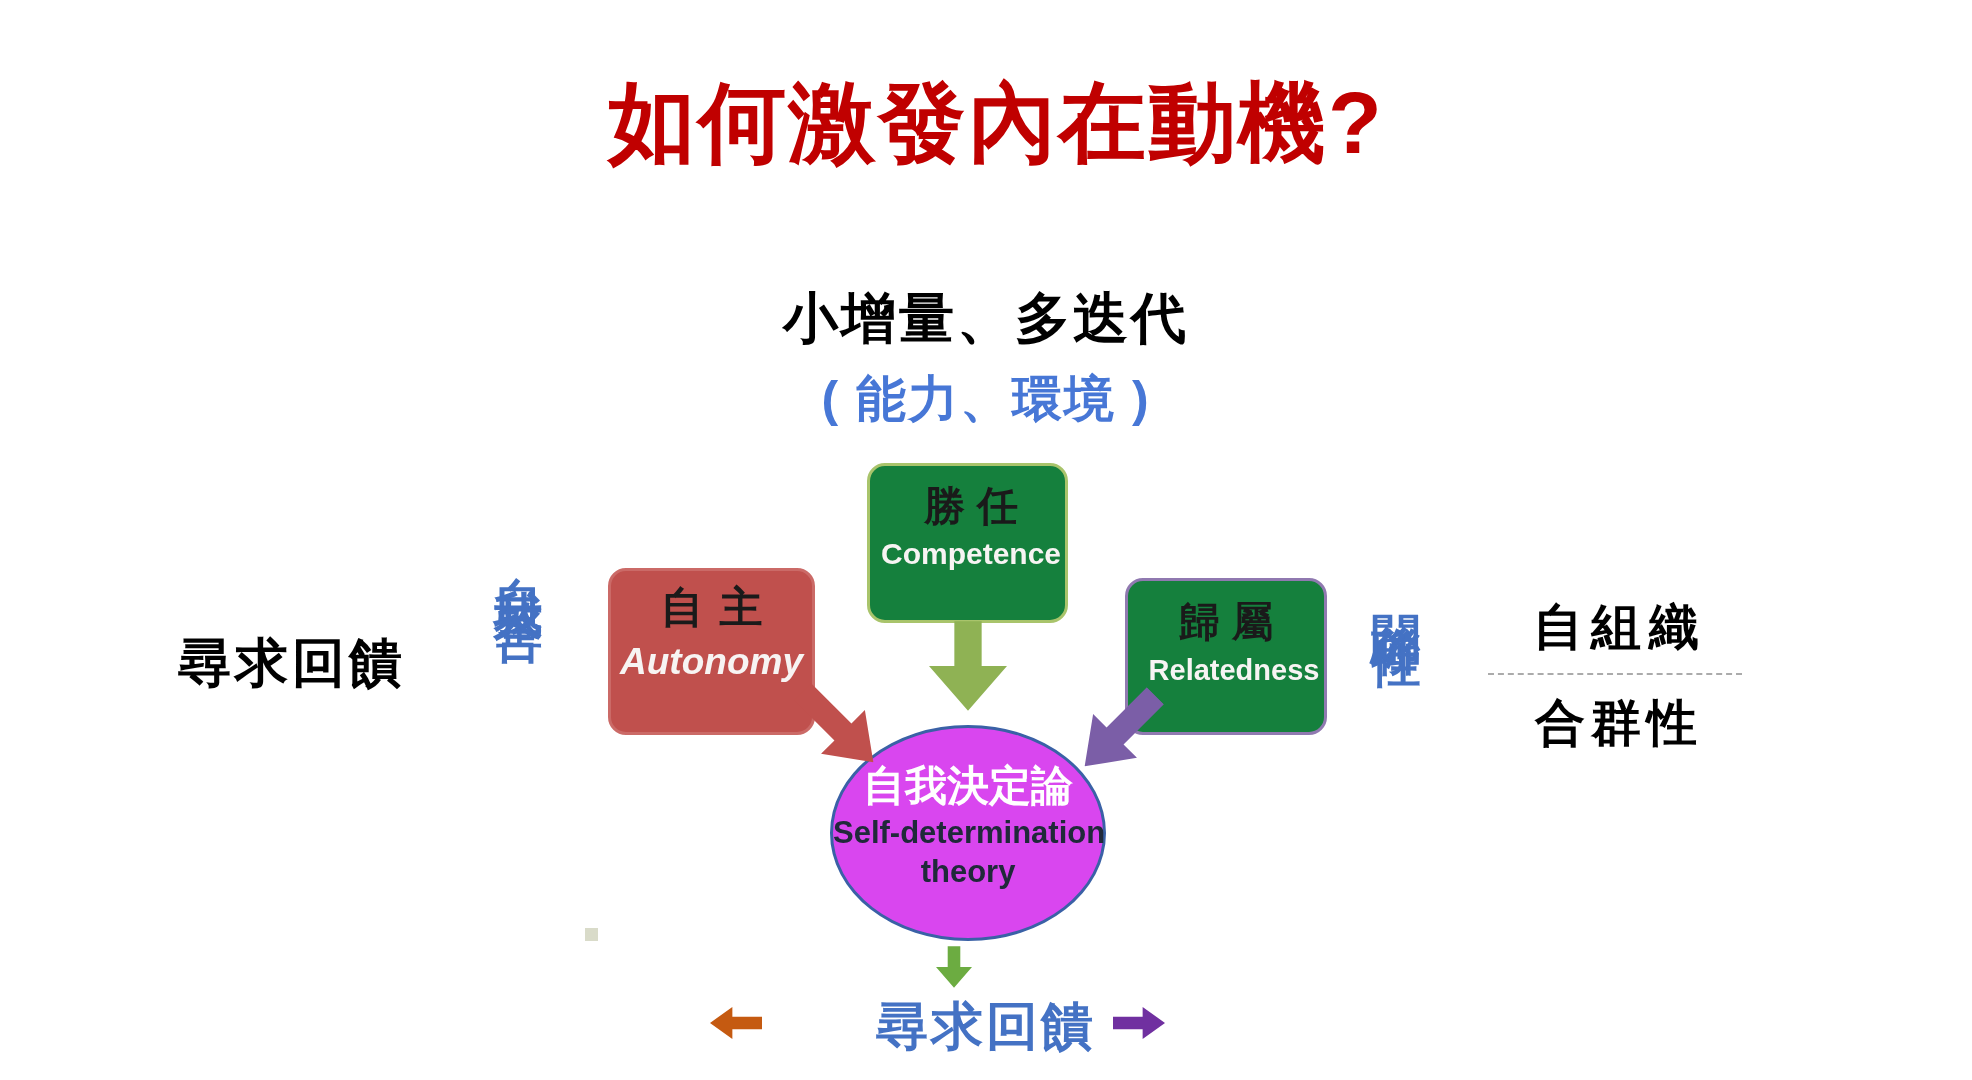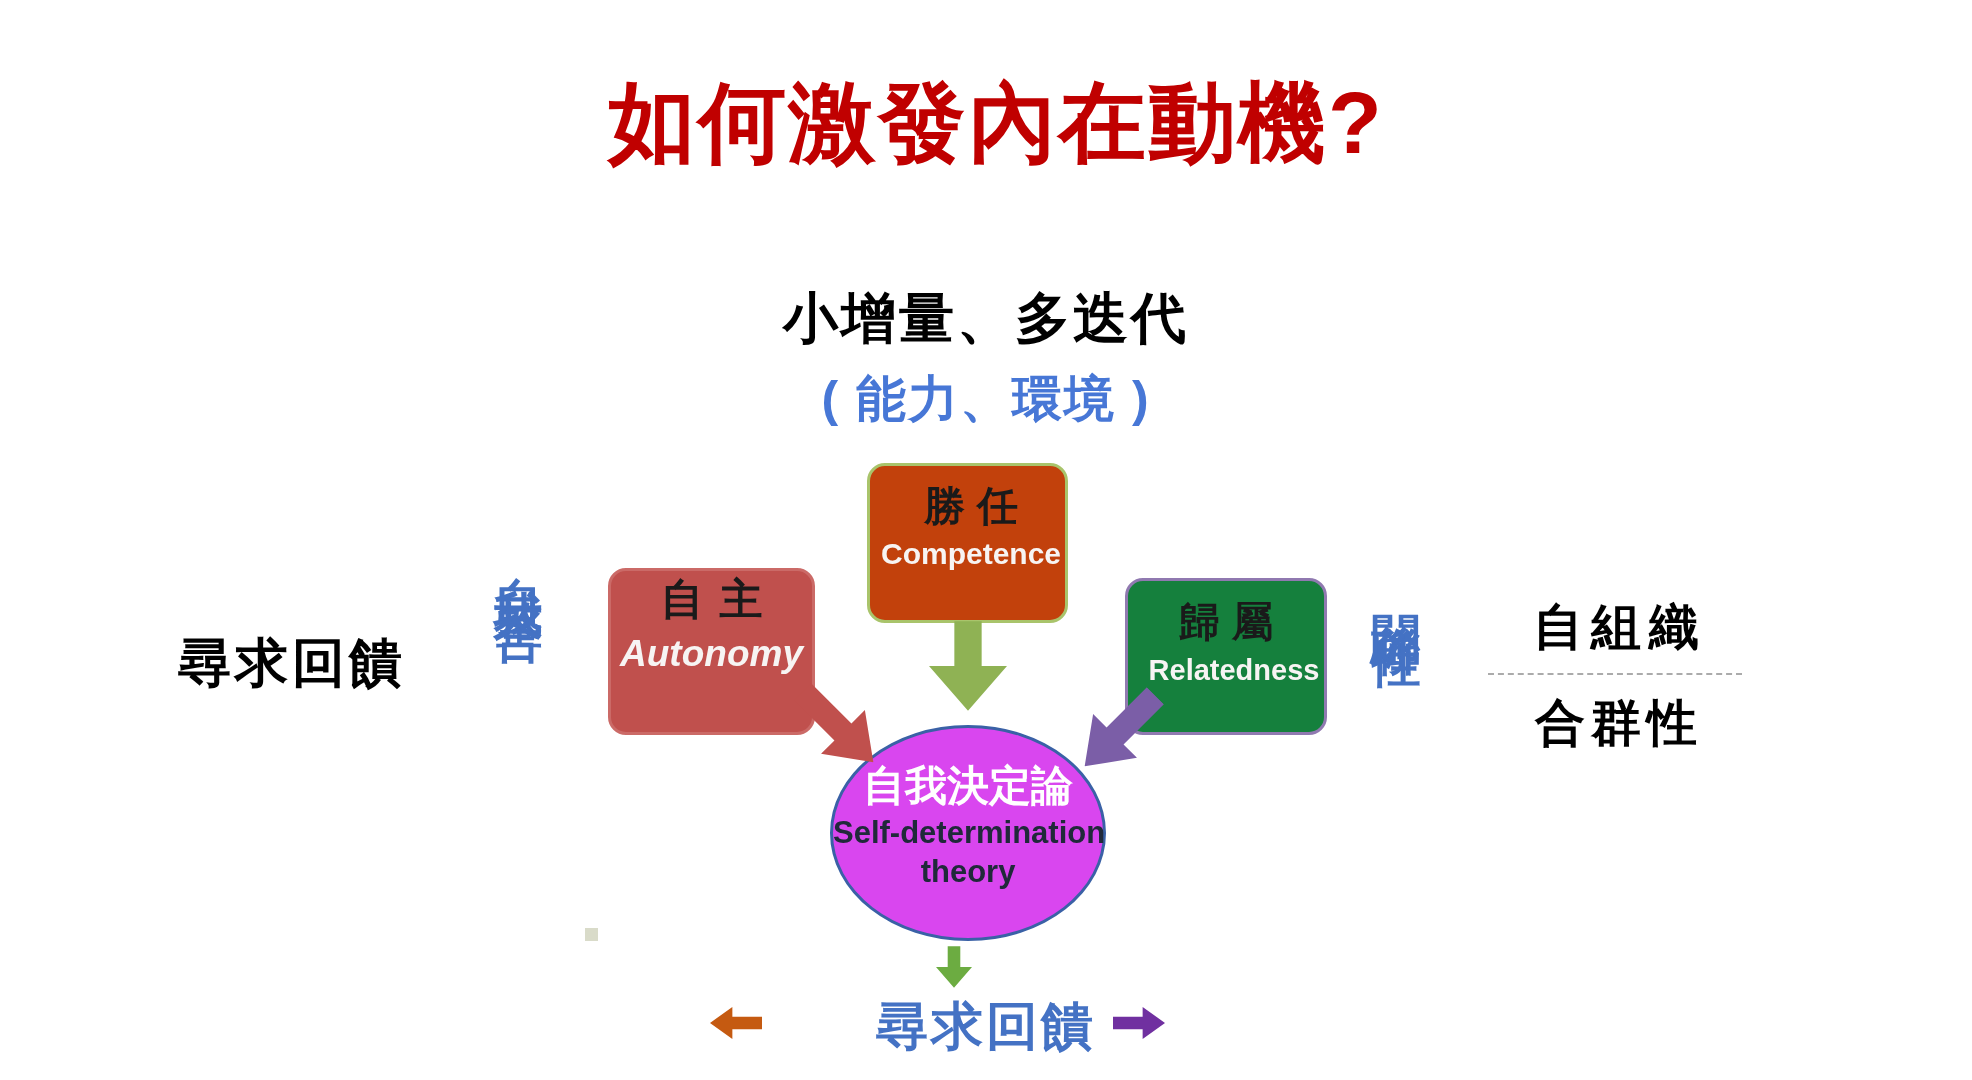--- a/index.html
+++ b/index.html
@@ -57,25 +57,25 @@
   .node-box .en {
     font-weight: bold;
     color: #f7f4f3;
     white-space: nowrap;
   }
   .box-autonomy {
     left: 608px; top: 568px; width: 207px; height: 167px;
     background: #C0504D;
     border: 3px solid #CB6A67;
   }
-  .box-autonomy .zh { margin-top: 0; font-size: 43px; letter-spacing: 16px; text-indent: 16px; }
+  .box-autonomy .zh { margin-top: 8px; font-size: 43px; letter-spacing: 16px; text-indent: 16px; }
   .box-autonomy .en { margin-top: 4px; font-size: 37px; font-style: italic; }
   .box-competence {
     left: 867px; top: 463px; width: 201px; height: 160px;
-    background: #c2410c;
+    background: #15803d;
     border: 3px solid #A9C46B;
     padding-left: 7px;
   }
   .box-competence .zh { margin-top: 13px; font-size: 41px; letter-spacing: 12px; text-indent: 12px; }
   .box-competence .en { margin-top: 3px; font-size: 30px; }
   .box-relatedness {
     left: 1125px; top: 578px; width: 202px; height: 157px;
     background: #15803d;
     border: 3px solid #9079B0;
   }

